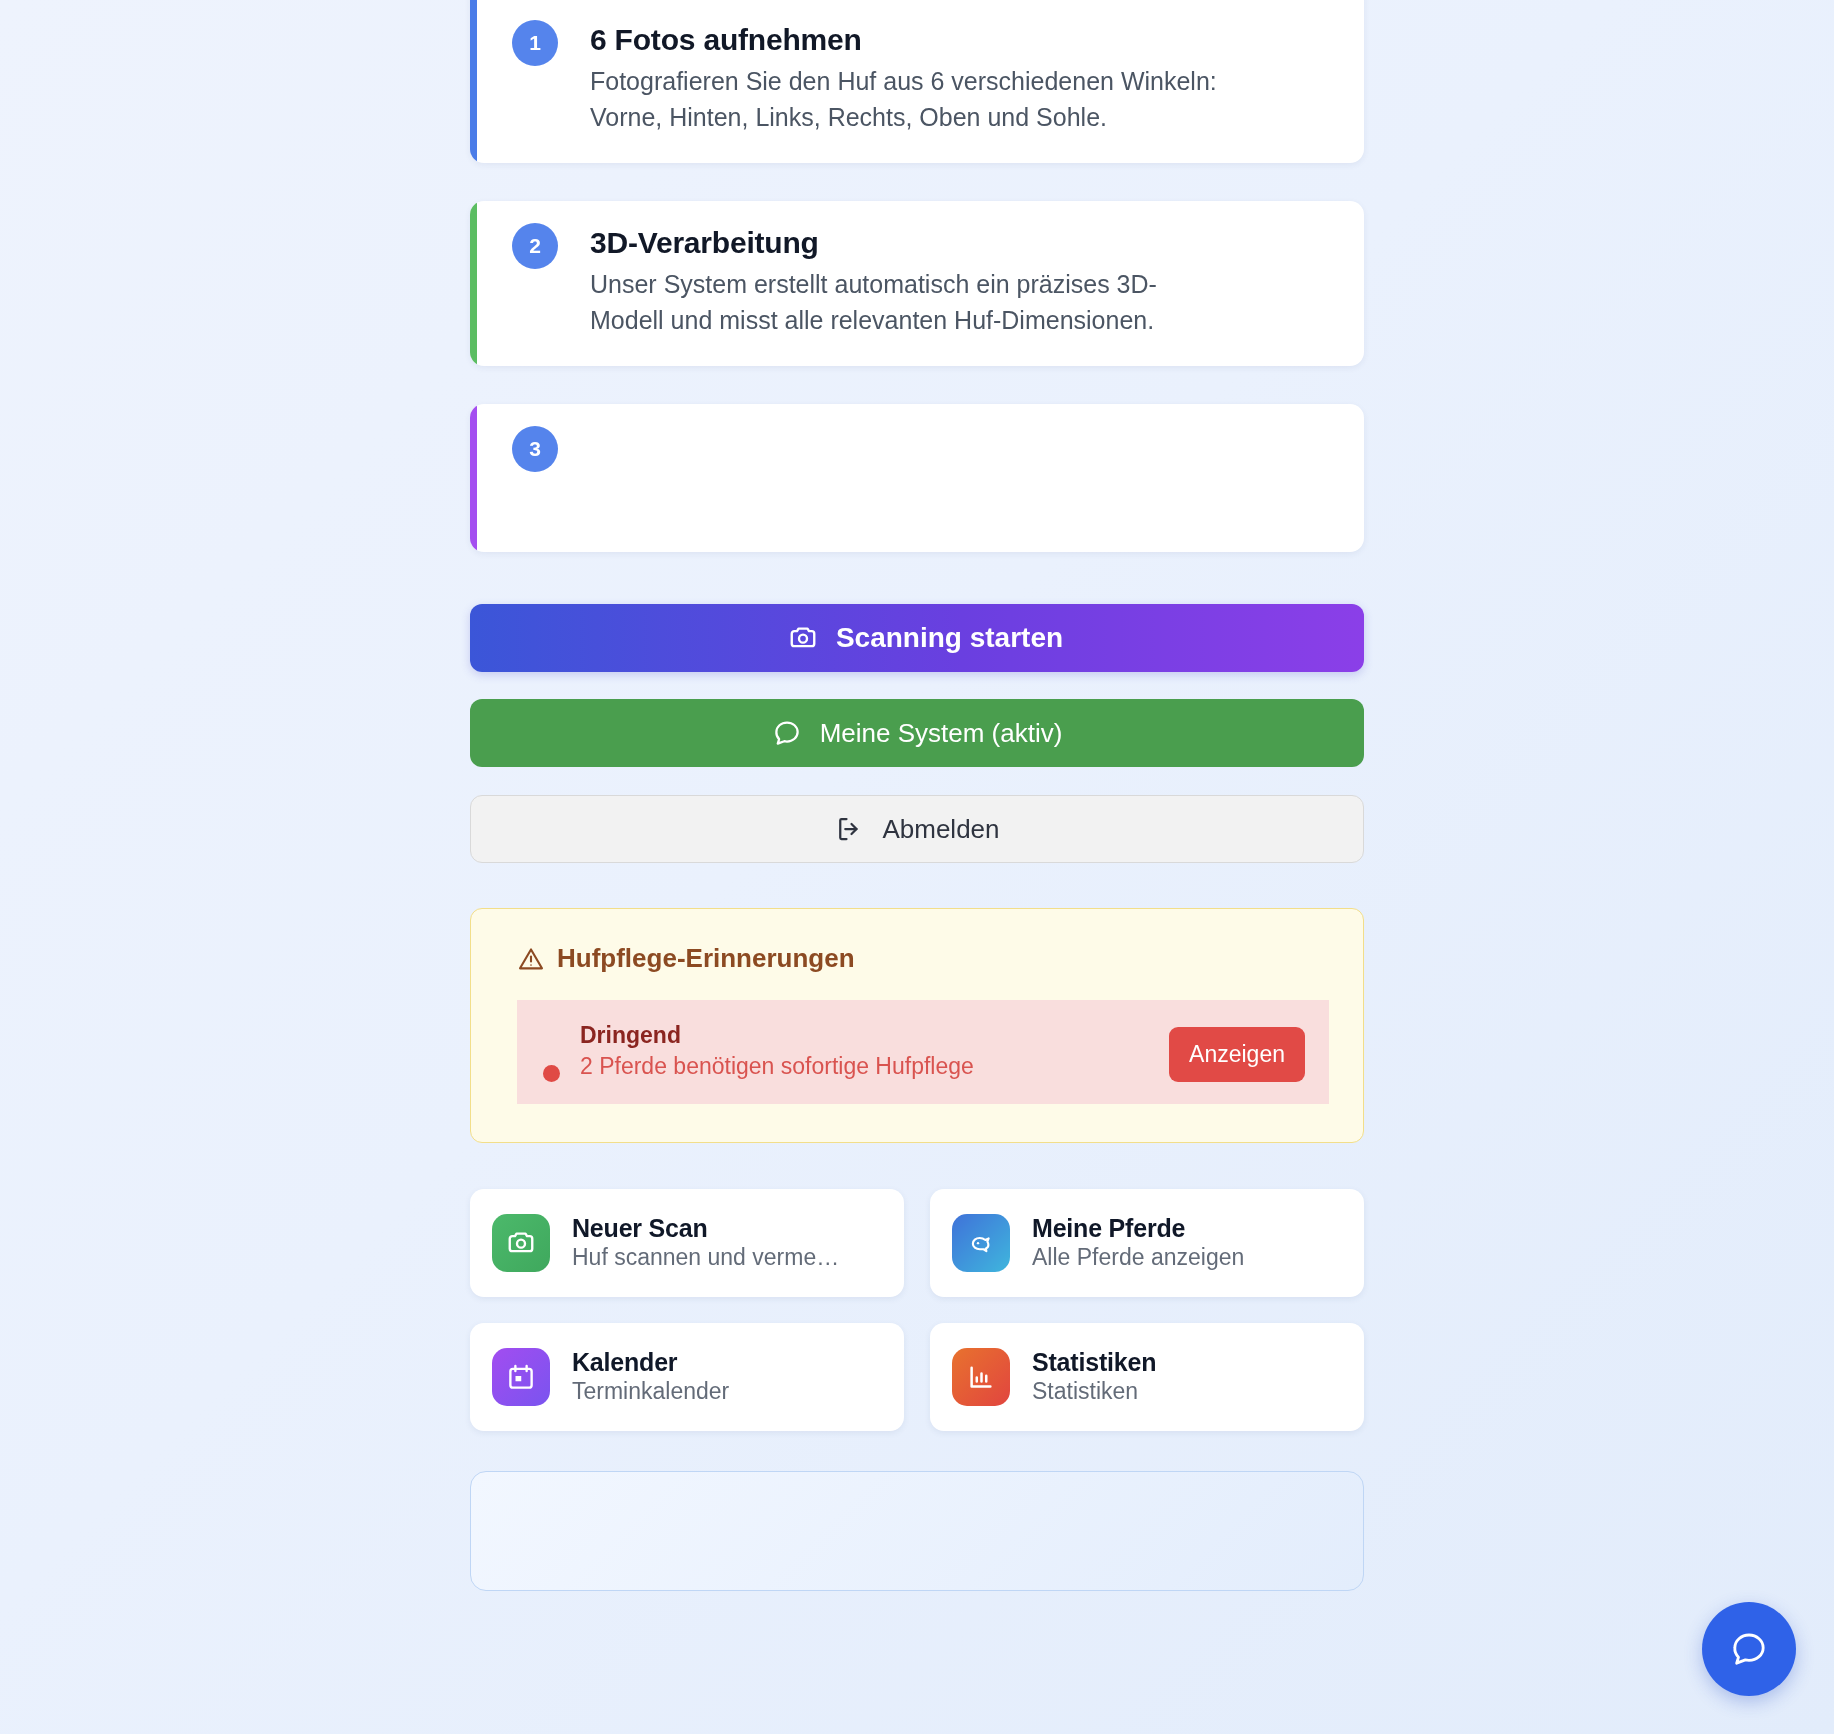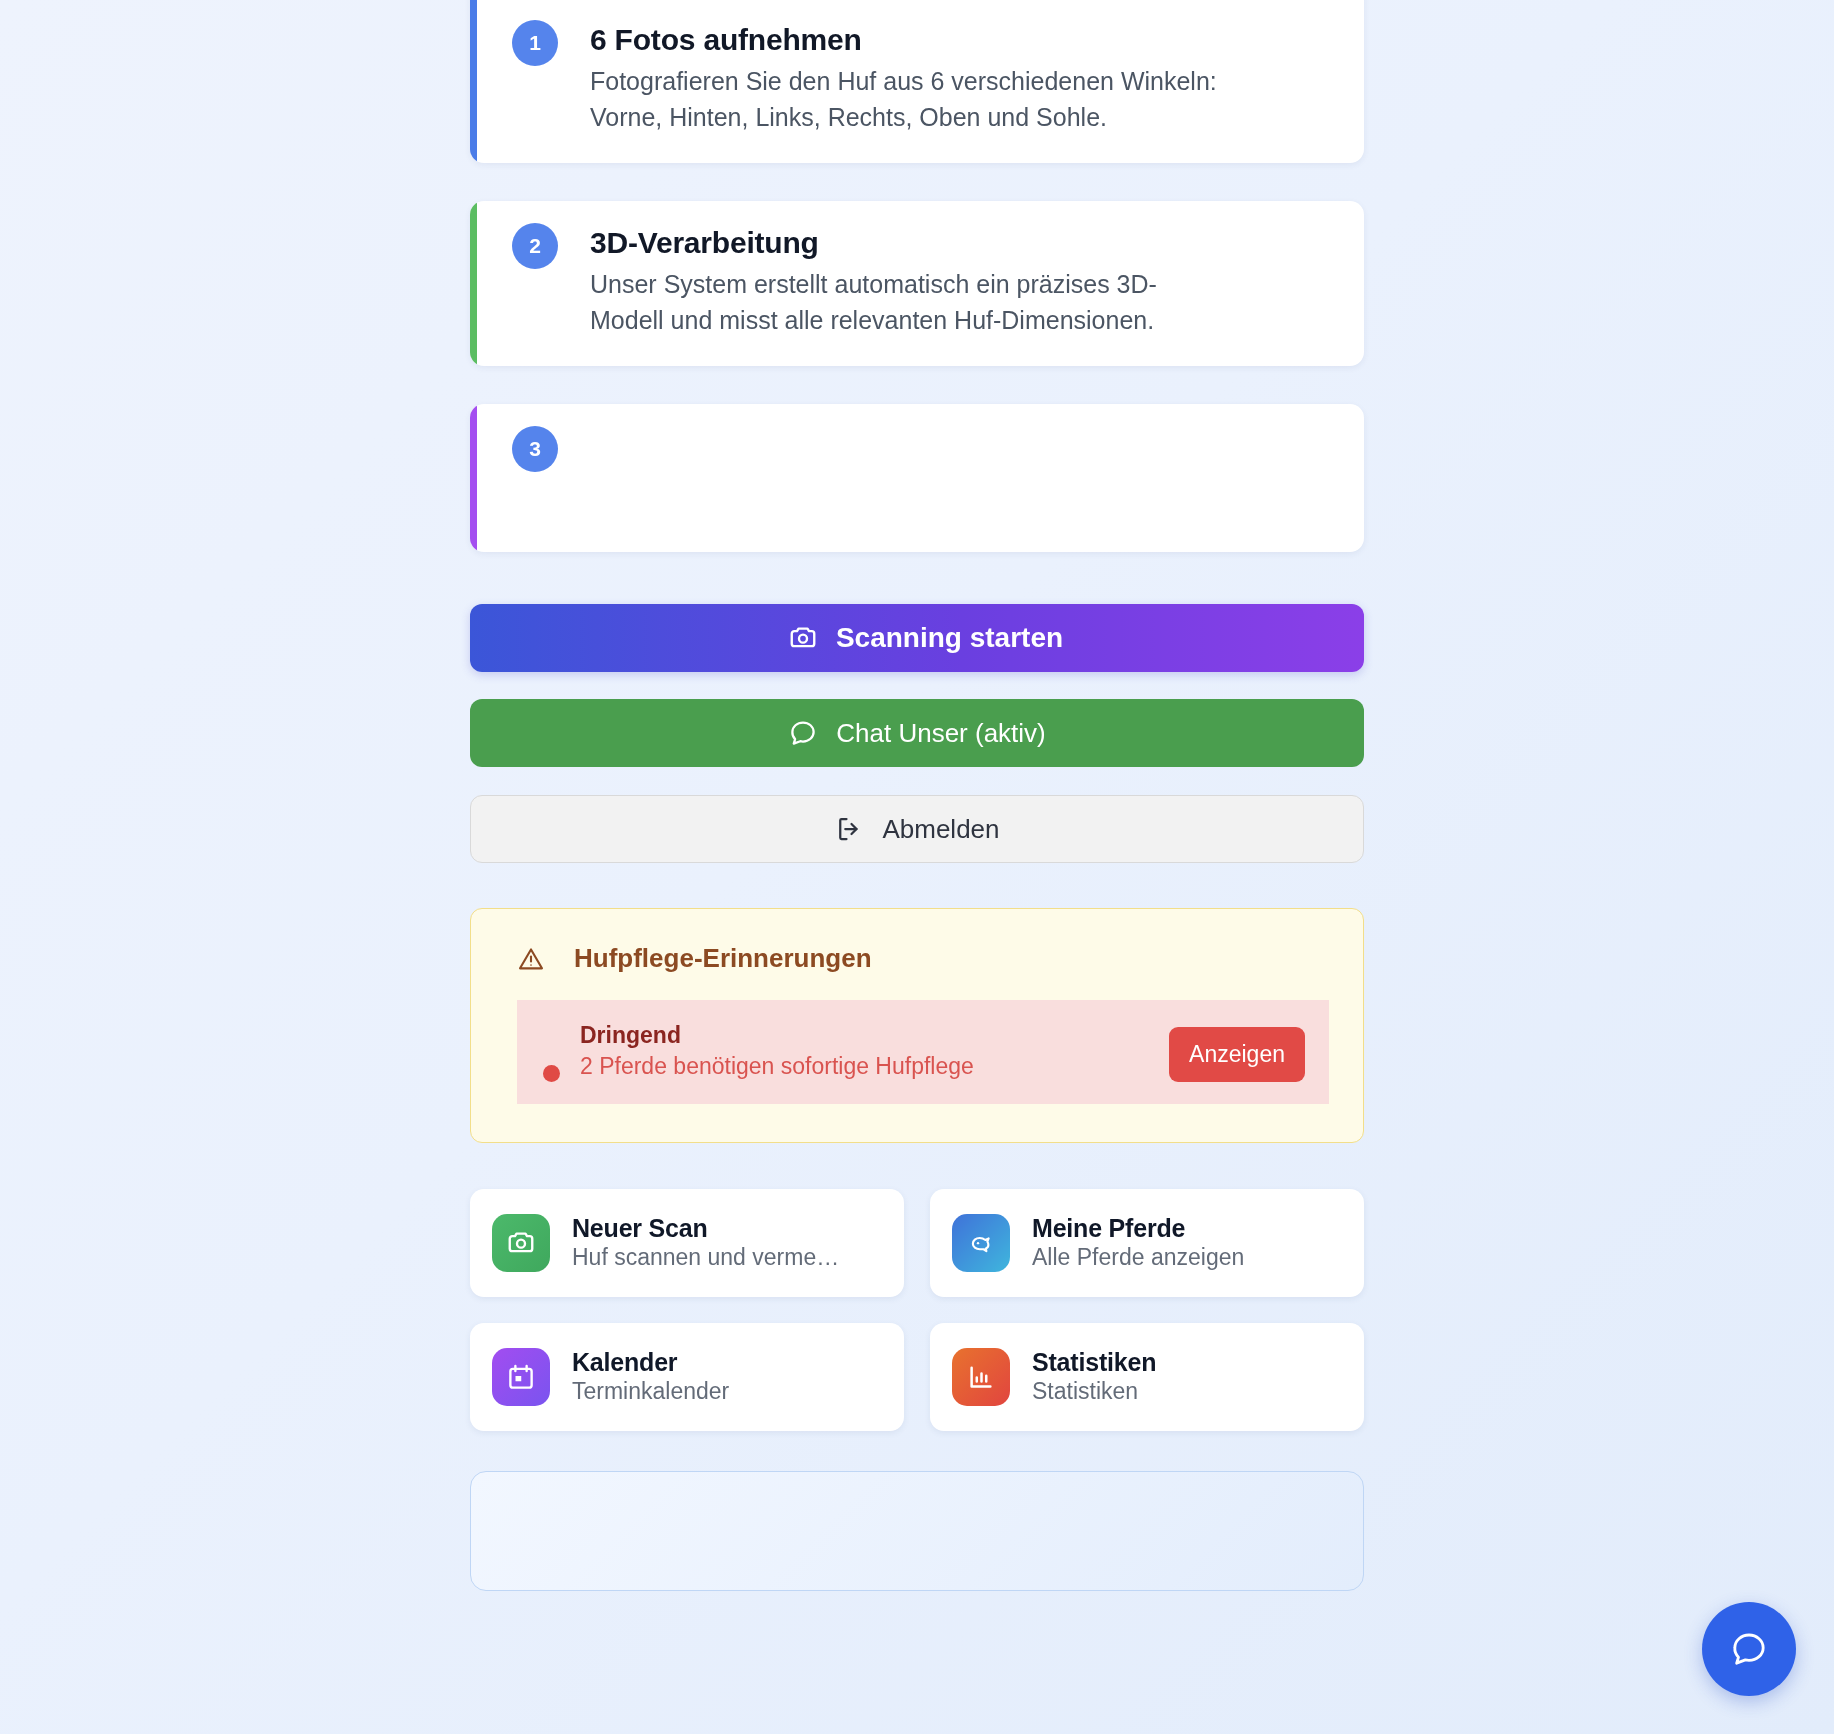--- a/index.html
+++ b/index.html
@@ -131,21 +131,21 @@
   .warn-card {
     margin-top: 45px;
     background: #fefbe8;
     border: 1px solid #f2de8a;
     border-radius: 12px;
     padding: 34px 34px 38px 46px;
   }
   .warn-head {
     display: flex;
     align-items: center;
-    gap: 29px;
+    gap: 12px;
     margin-bottom: 26px;
   }
   .warn-title {
     font-size: 26px;
     font-weight: 700;
     color: #8c4a22;
   }
   .alert-row {
     background: #f9dedd;
     border-radius: 0;
@@ -298,21 +298,21 @@
       </span>
       <span>Scanning starten</span>
     </button>
 
     <button class="btn btn-chat">
       <span>
         <svg width="30" height="30" viewBox="0 0 24 24" fill="none" stroke="#ffffff" stroke-width="1.8" stroke-linecap="round" stroke-linejoin="round">
           <path d="M20.5 11.2c0 4.2-3.8 7.6-8.5 7.6a9.7 9.7 0 0 1-2.2-.25L4.6 20.5l1.1-3.6A7.2 7.2 0 0 1 3.5 11.2c0-4.2 3.8-7.6 8.5-7.6s8.5 3.4 8.5 7.6z"></path>
         </svg>
       </span>
-      <span>Chat Unser (aktiv)</span>
+      <span>Meine System (aktiv)</span>
     </button>
 
     <button class="btn btn-logout">
       <span>
         <svg width="30" height="30" viewBox="0 0 24 24" fill="none" stroke="#2f3440" stroke-width="1.8" stroke-linecap="round" stroke-linejoin="round">
           <path d="M10 4H6a1 1 0 0 0-1 1v14a1 1 0 0 0 1 1h4"></path>
           <path d="M14 8l4 4-4 4"></path>
           <path d="M18 12H9"></path>
         </svg>
       </span>

